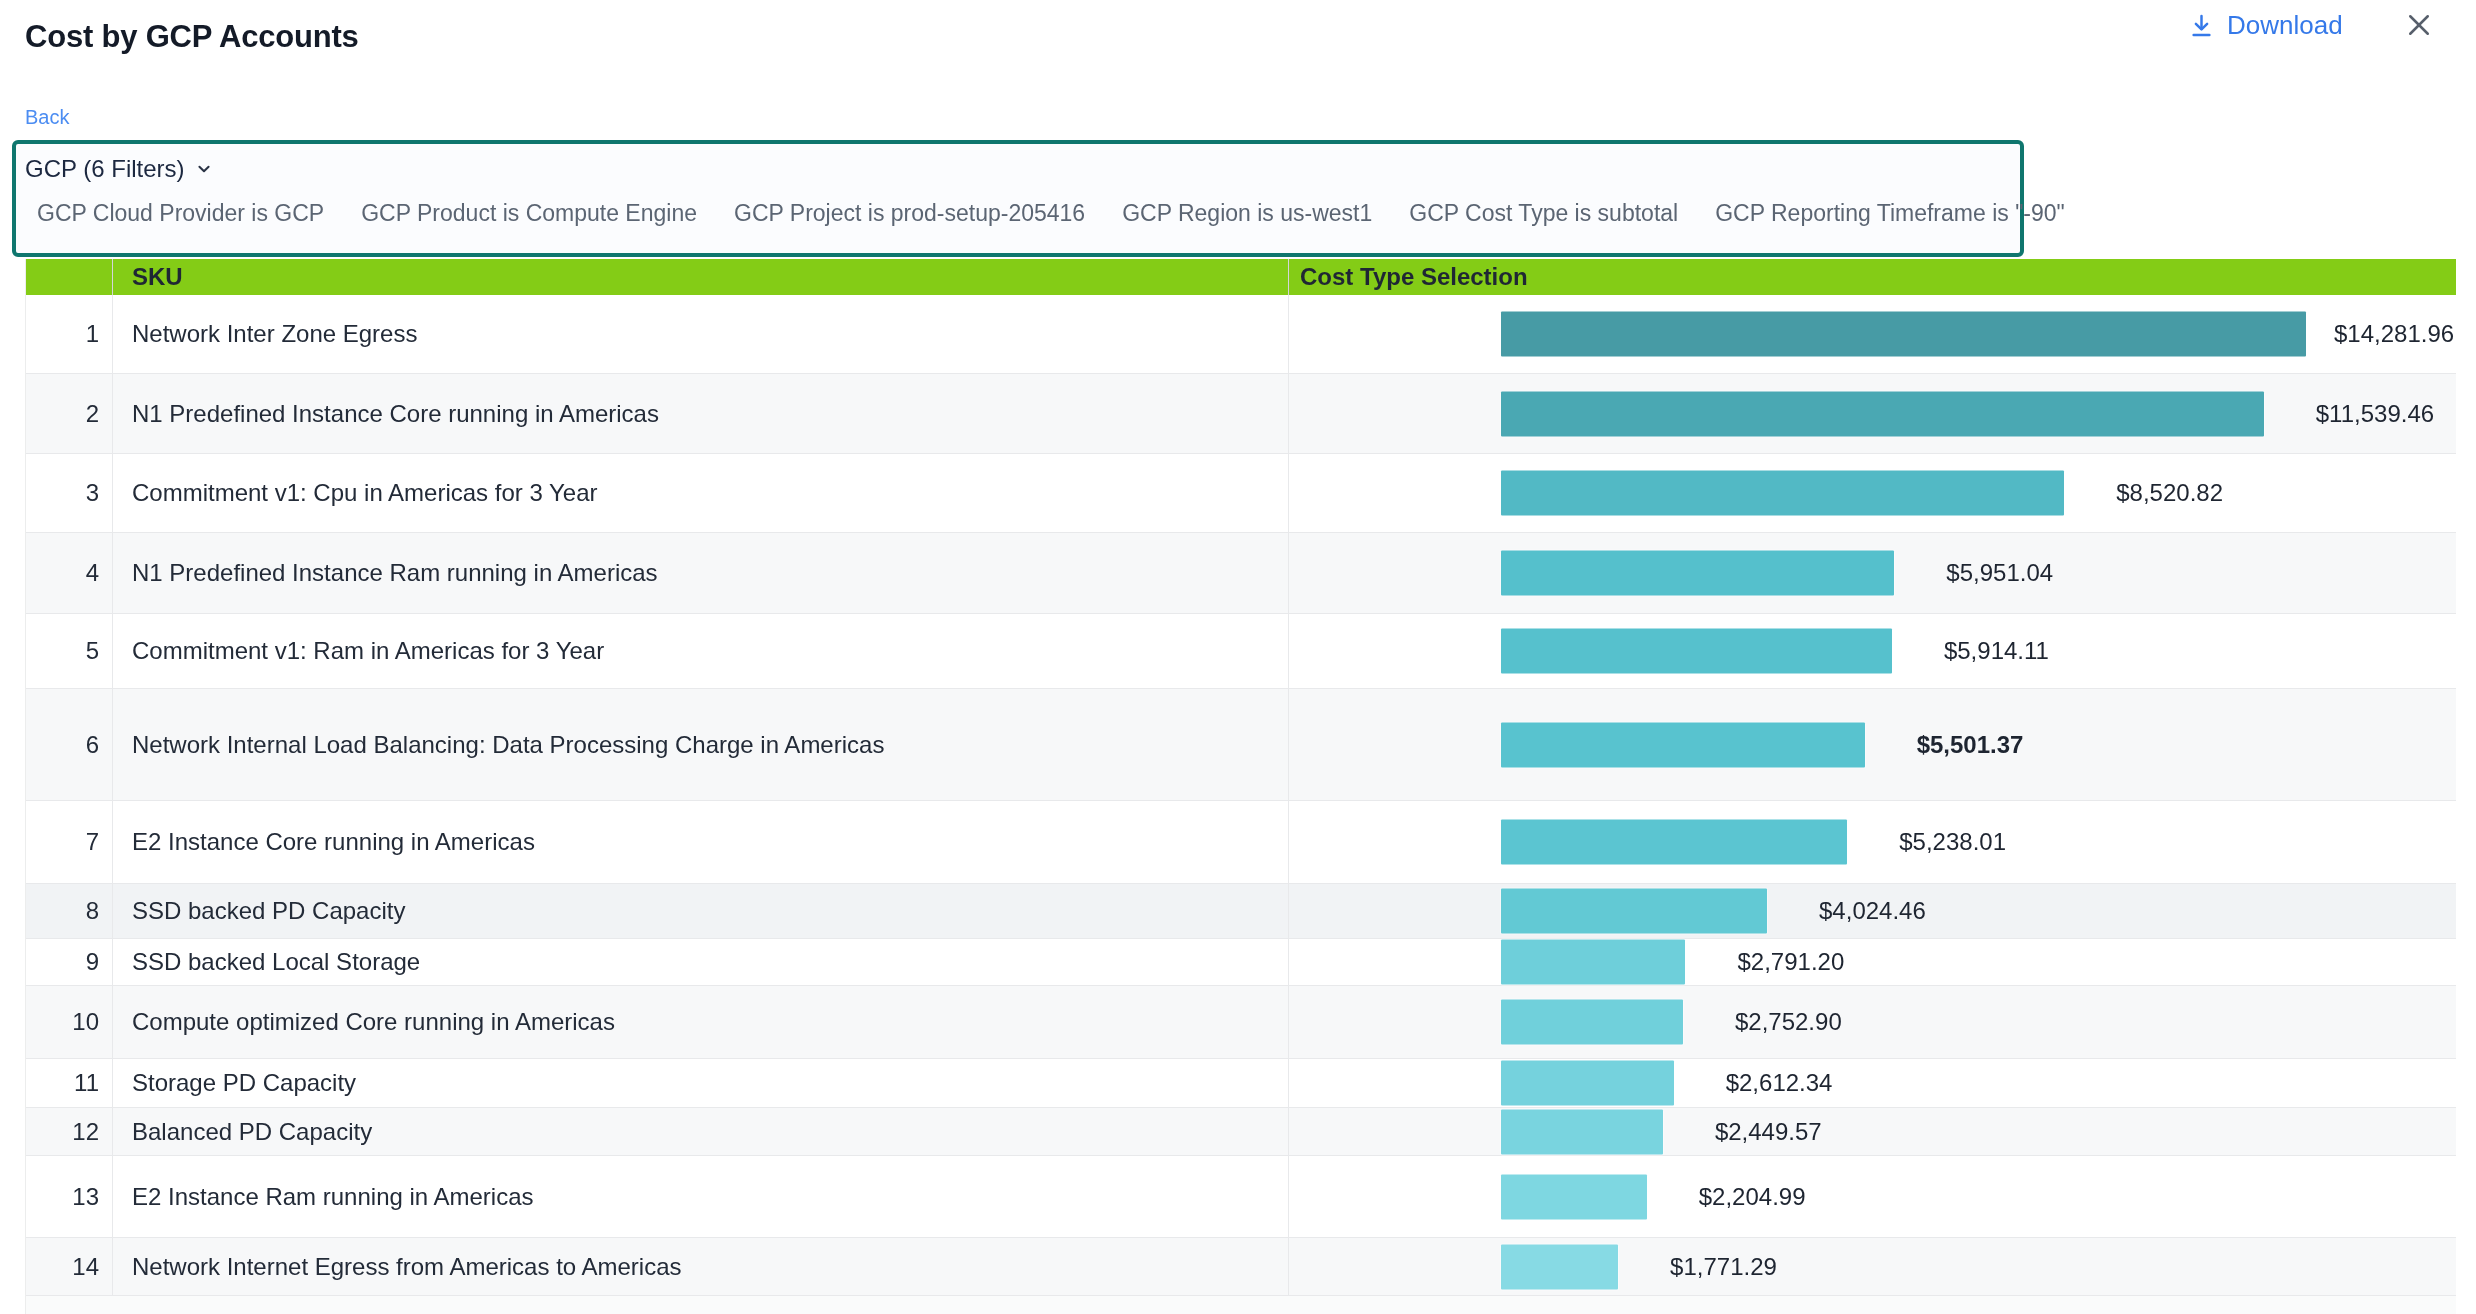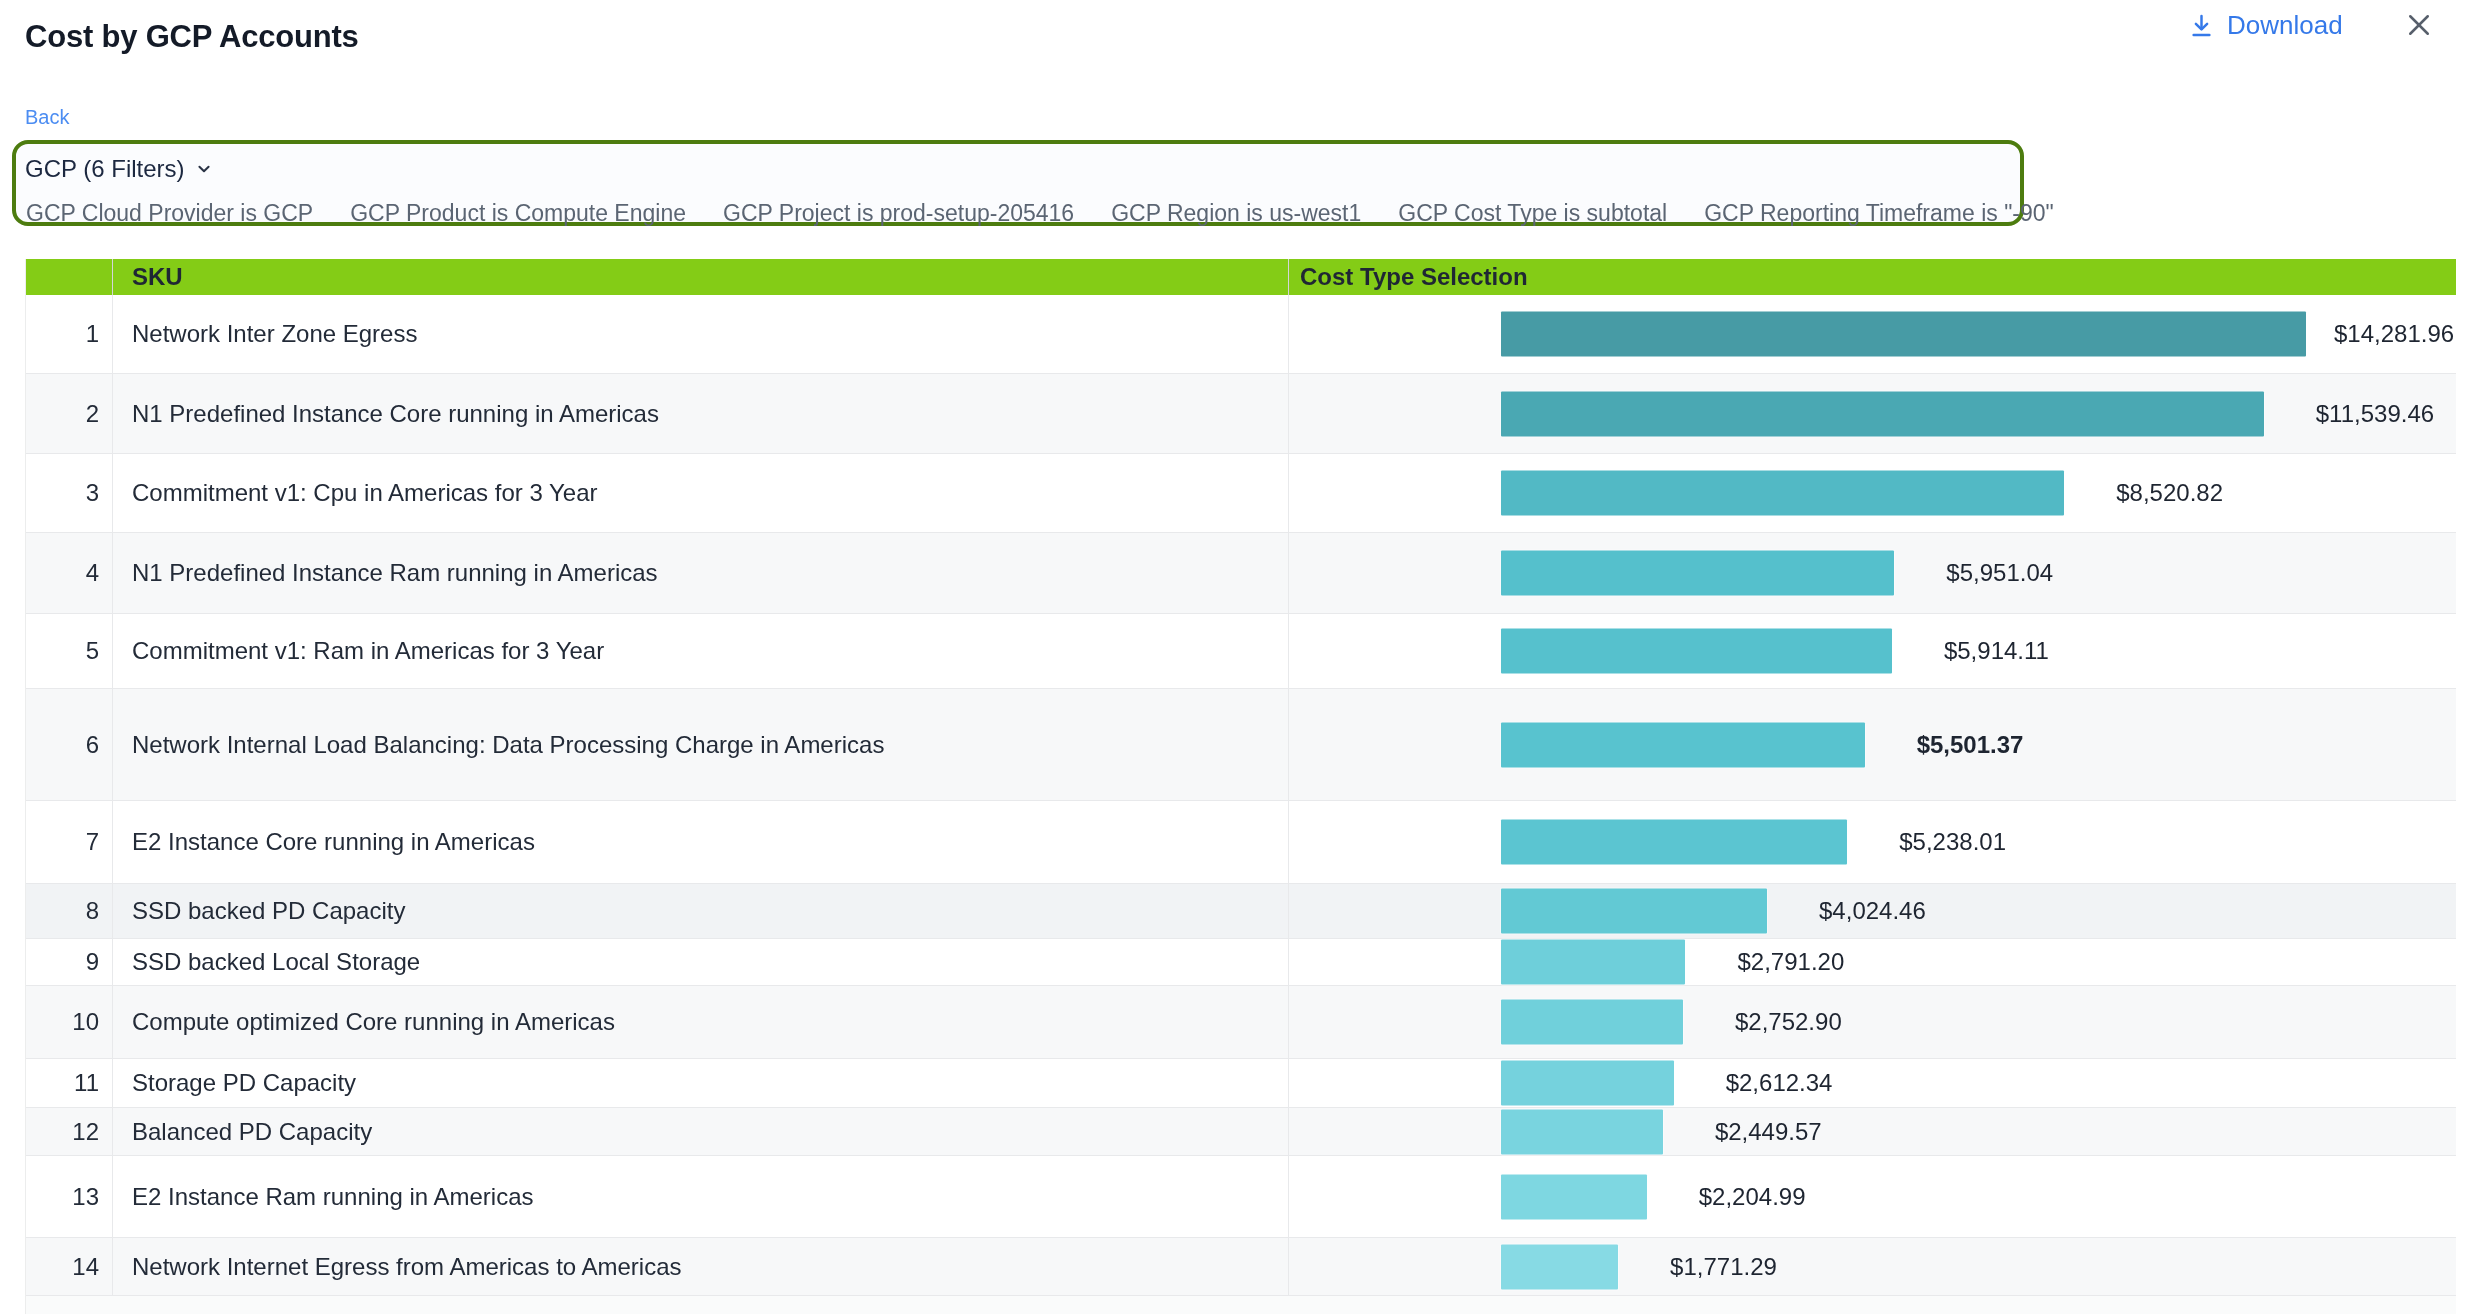--- a/index.html
+++ b/index.html
@@ -26,30 +26,30 @@
     display:flex; align-items:center; justify-content:center; cursor:pointer;
   }
 
   .back-link {
     position:absolute; left:25px; top:106px;
     font-size:20px; color:#4c8df2; cursor:pointer; text-decoration:none;
   }
 
   
   .filter-box {
-    position:absolute; left:12px; top:140px; width:2012px; height:86px;
-    border:4px solid #4d7c0f; border-radius:16px; background:#fbfcfe;
+    position:absolute; left:12px; top:140px; width:2012px; height:117px;
+    border:4px solid #0f766e; border-radius:6px; background:#fbfcfe;
   }
   .filter-summary {
     position:absolute; left:9px; top:10px; height:30px;
     display:flex; align-items:center; gap:8px;
     font-size:24px; font-weight:500; color:#1c2840; cursor:pointer;
   }
   .filter-chips {
-    position:absolute; left:10px; top:56px;
+    position:absolute; left:21px; top:56px;
     display:flex; align-items:flex-end; gap:37px; white-space:nowrap;
   }
   .filter-chip { font-size:23px; font-weight:500; color:#5b6573; }
 
   
   .cost-table {
     position:absolute; left:25px; top:259px; width:2431px;
     border-left:1px solid #eceded;
   }
   .thead { display:flex; height:36px; background:#84cc16; }

